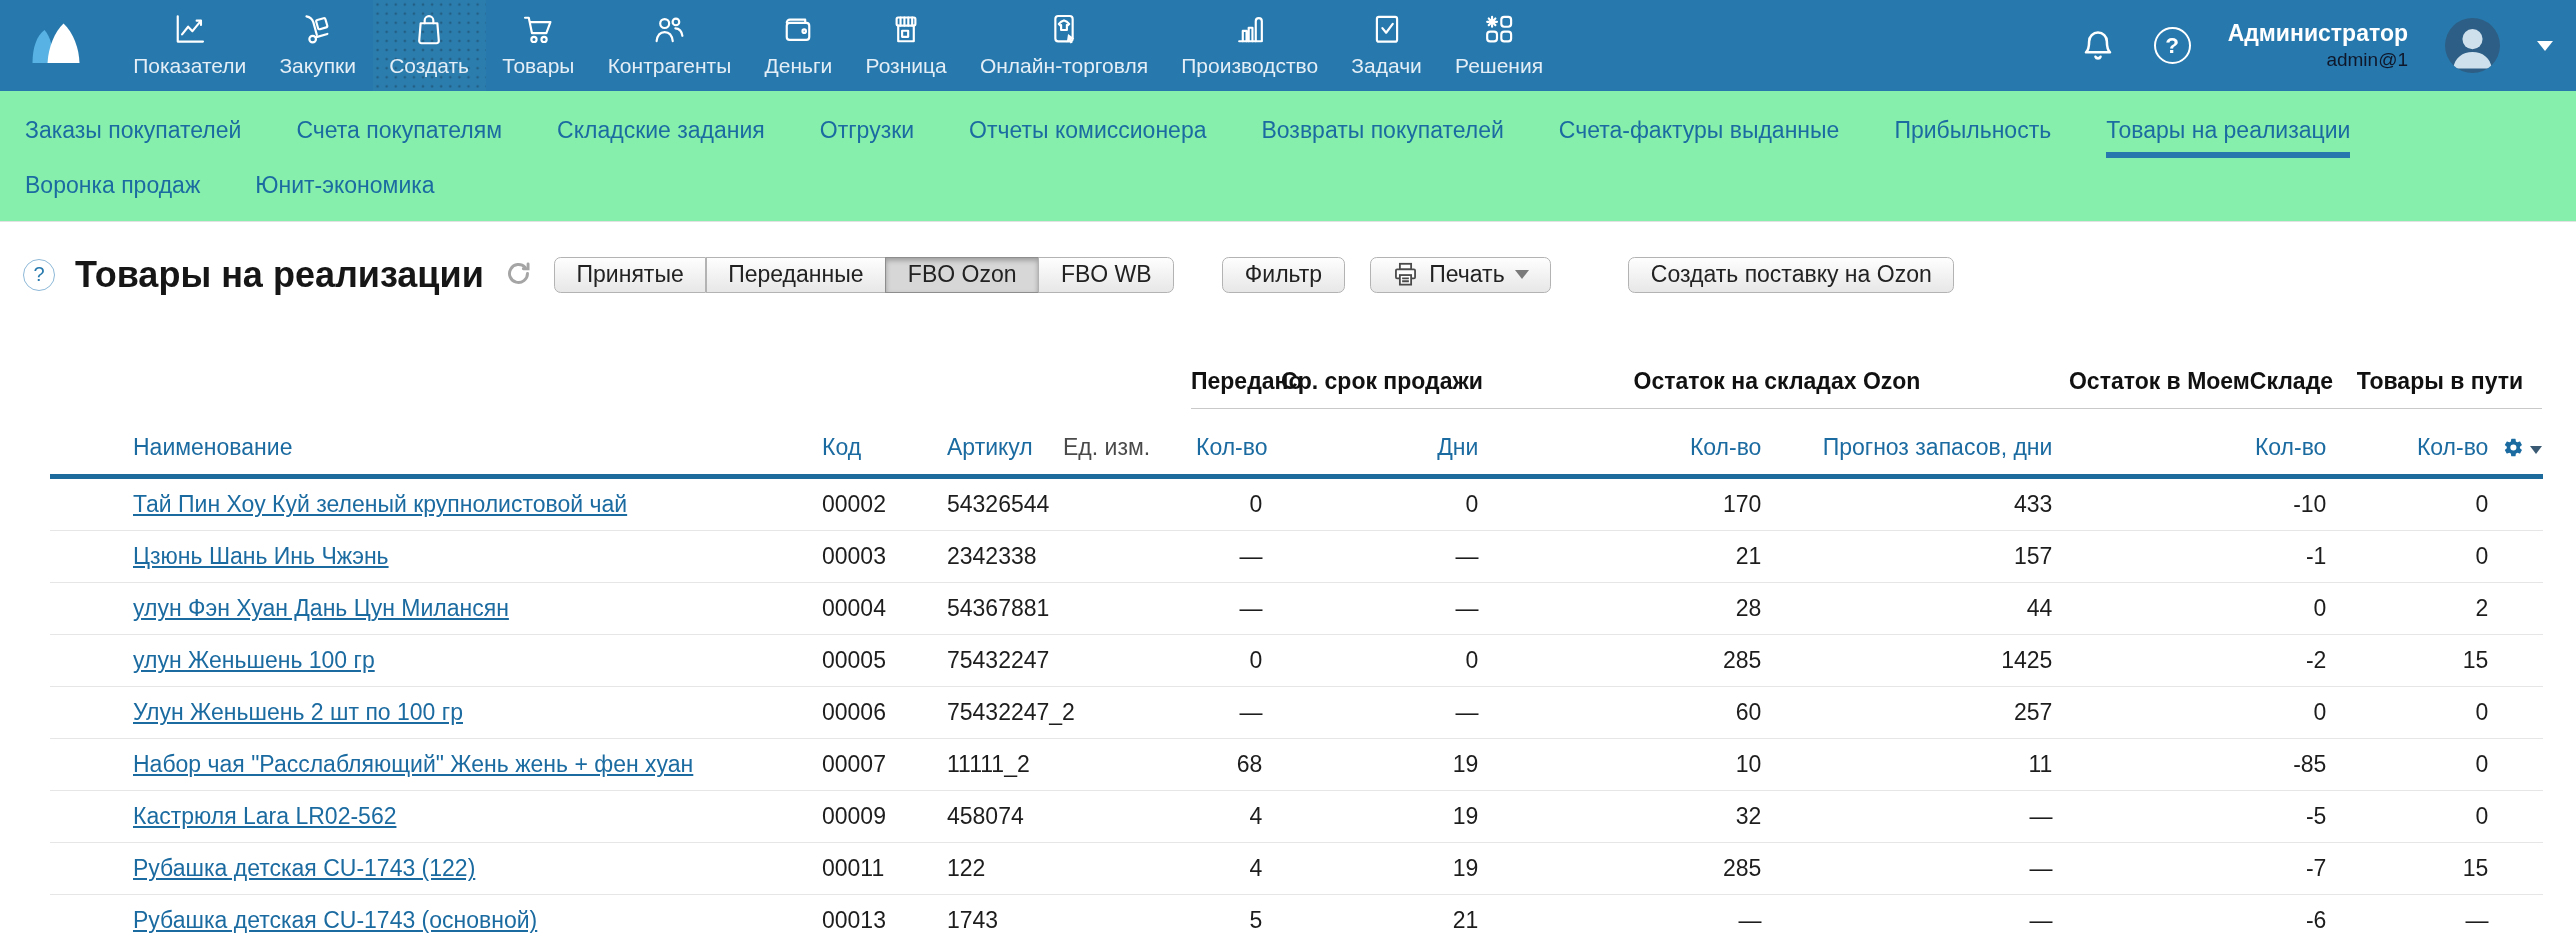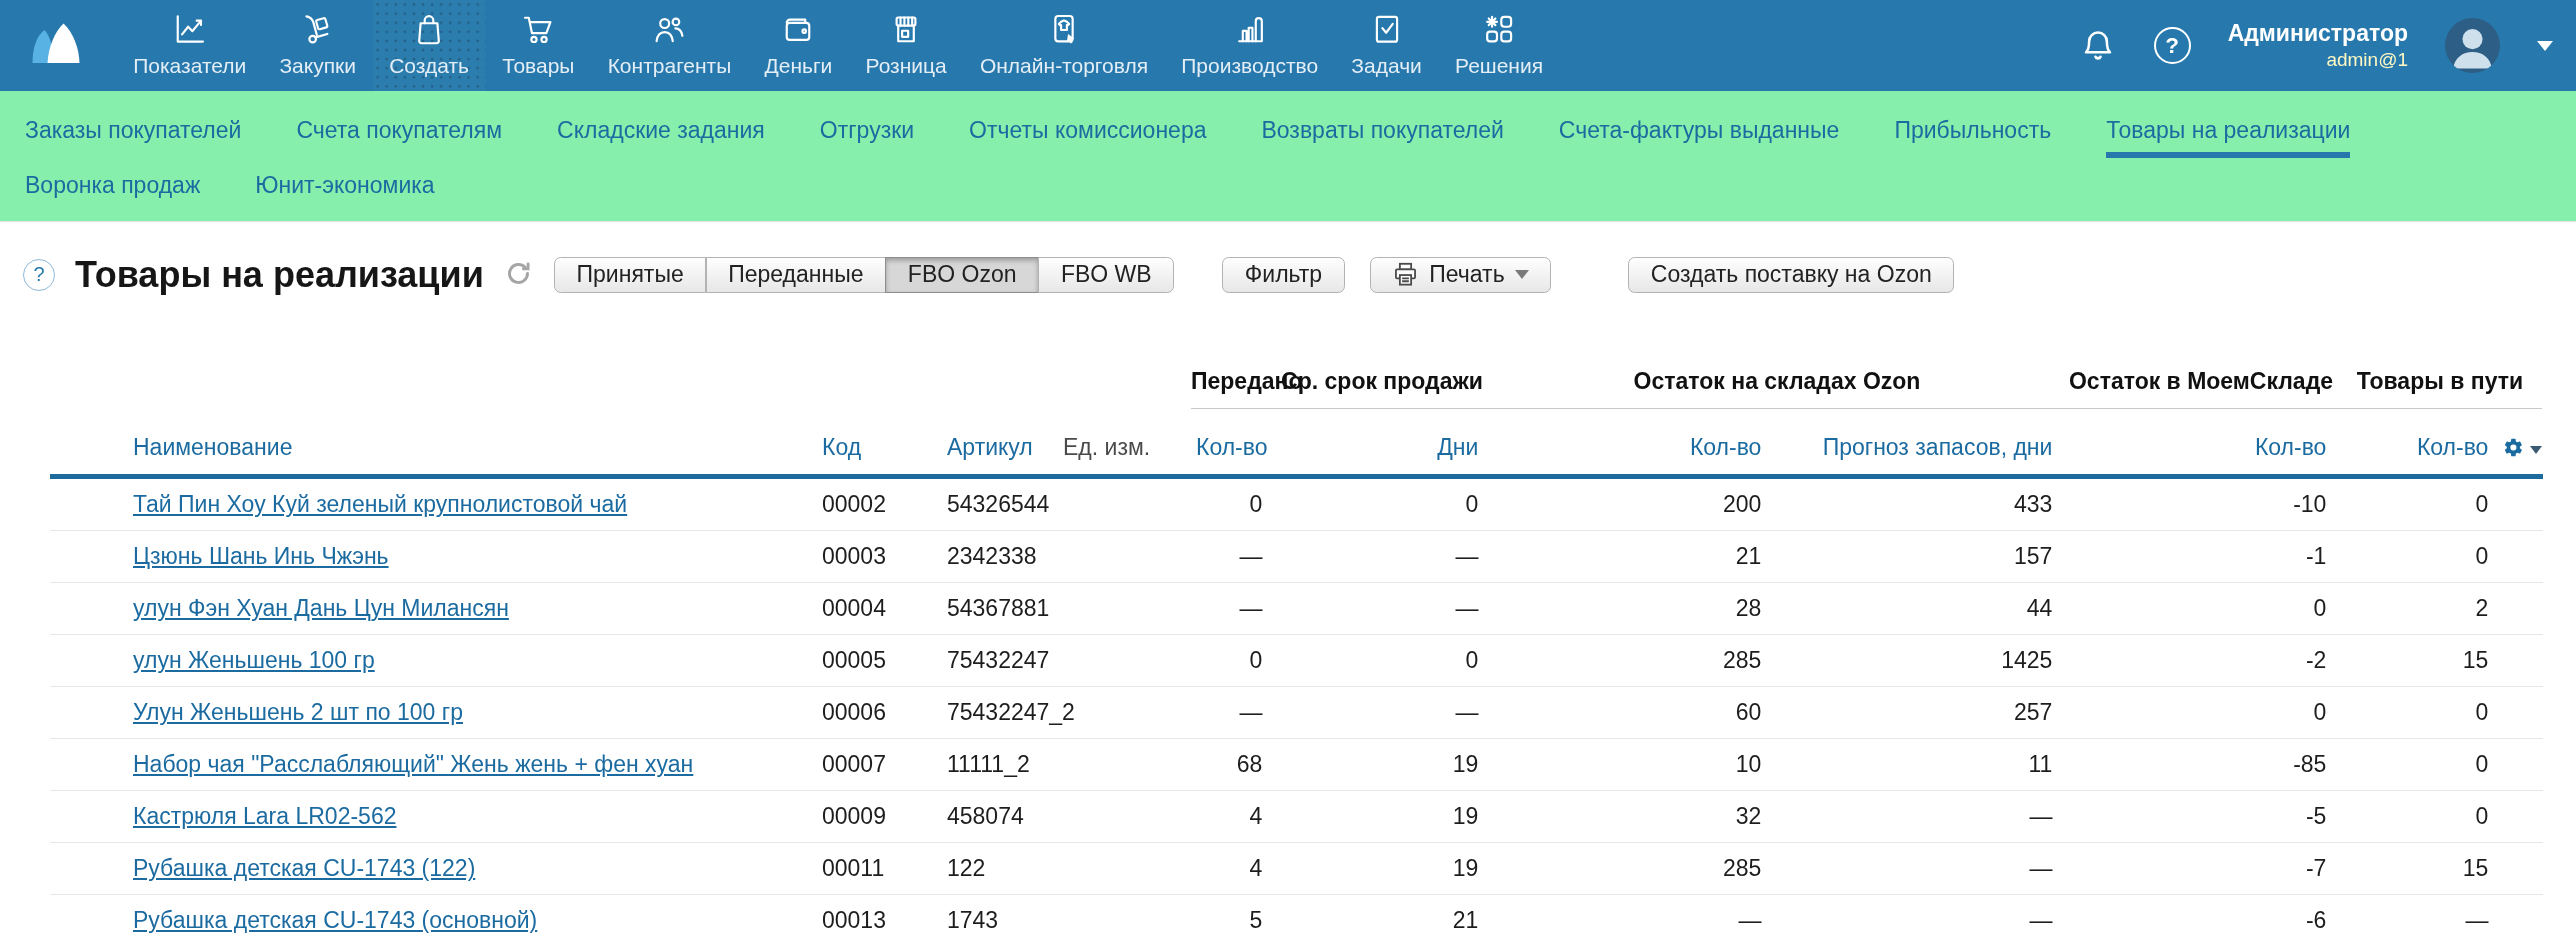--- a/index.html
+++ b/index.html
@@ -19,21 +19,21 @@
     background-image:radial-gradient(rgba(20,40,55,.35) 1.3px, transparent 1.5px);
     background-size:9.1px 9.1px; }
   .topbar-right { margin-left:auto; display:flex; align-items:center; gap:37px; padding-right:23px; }
   .icon-btn { width:38px; height:38px; cursor:pointer; }
   .icon-btn svg { width:38px; height:38px; stroke:#fff; fill:none; stroke-width:1.6;
     stroke-linecap:round; stroke-linejoin:round; }
   .help-round { width:37px; height:37px; border:2.5px solid #fff; border-radius:50%; color:#fff;
     font-size:22.5px; font-weight:bold; display:flex; align-items:center; justify-content:center; cursor:pointer; }
   .userblock { text-align:right; cursor:pointer; }
   .user-name { color:#fff; font-size:23px; font-weight:bold; }
-  .user-login { color:#fef9c3; font-size:19px; margin-top:1.7px; }
+  .user-login { color:#0f172a; font-size:19px; margin-top:1.7px; }
   .avatar { width:55px; height:55px; border-radius:50%; background:#2d5f86; overflow:hidden; flex:none; cursor:pointer; }
   .caret-down { width:0; height:0; border-left:8.3px solid transparent; border-right:8.3px solid transparent;
     border-top:10px solid #fff; cursor:pointer; }
 
   
   .subnav { background:#86efac; padding:11.6px 0 8.3px 25px; border-bottom:1.7px solid #e2e2e2;text-align:right; }
   .subnav-row { display:flex; gap:55px; }
   .subtab { display:inline-flex; align-items:center; height:55px; font-size:23px; color:#1b6ba1;
     cursor:pointer; position:relative; white-space:nowrap; }
   .subtab.active::after { content:""; position:absolute; left:0; right:0; bottom:0; height:5.8px; background:#2779ad; }
@@ -285,21 +285,21 @@
       </div>
     </div>
   <div class="tbody" id="tbody">
       <div class="trow">
         <div class="tcell name"><a>Тай Пин Хоу Куй зеленый крупнолистовой чай</a></div>
         <div class="tcell">00002</div>
         <div class="tcell">54326544</div>
         <div class="tcell"></div>
         <div class="tcell num">0</div>
         <div class="tcell num">0</div>
-        <div class="tcell num">200</div>
+        <div class="tcell num">170</div>
         <div class="tcell num">433</div>
         <div class="tcell num">-10</div>
         <div class="tcell num">0</div>
         <div class="tcell"></div>
       </div>
       <div class="trow">
         <div class="tcell name"><a>Цзюнь Шань Инь Чжэнь</a></div>
         <div class="tcell">00003</div>
         <div class="tcell">2342338</div>
         <div class="tcell"></div>

